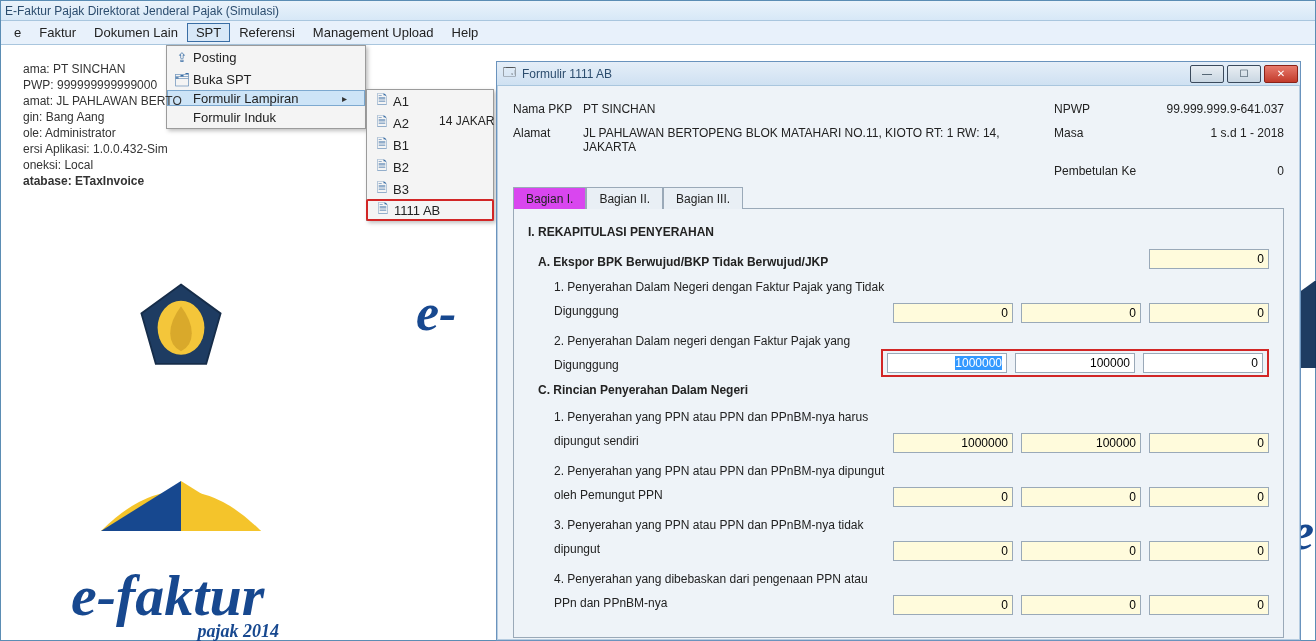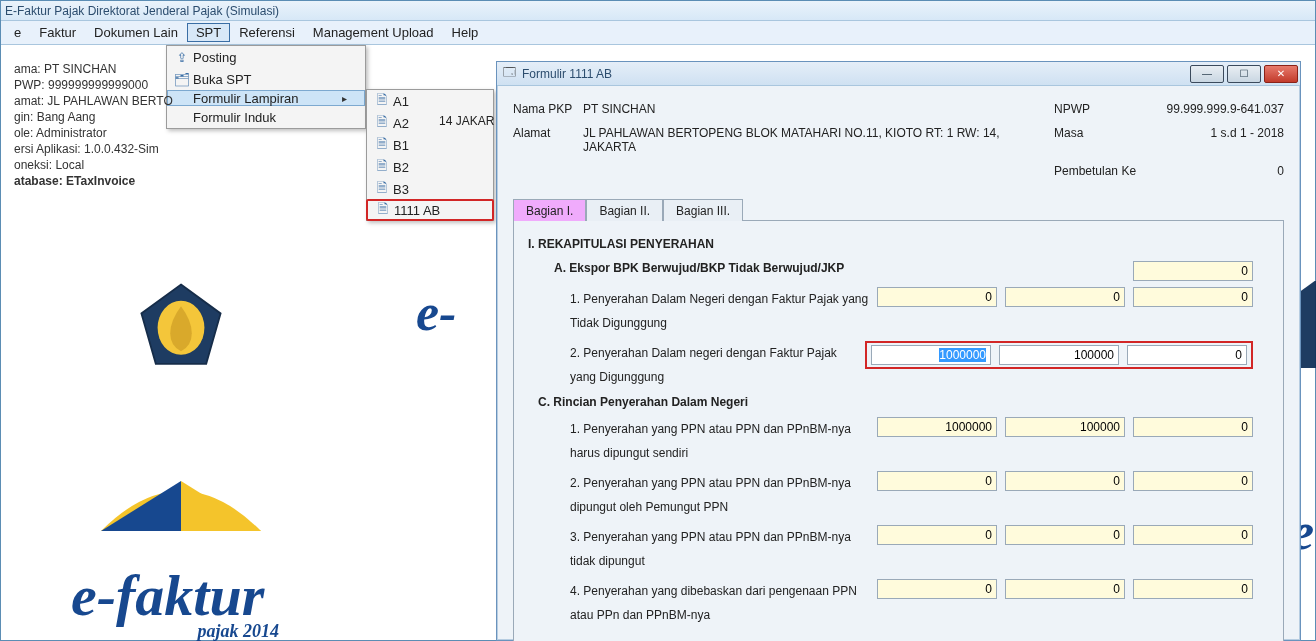--- a/index.html
+++ b/index.html
@@ -4,50 +4,50 @@
 <style>
   * { box-sizing: border-box; font-family: "Segoe UI", Tahoma, sans-serif; }
   body { margin:0; padding:0; background:#fff; font-size:12px; color:#222; width:1316px; height:641px; overflow:hidden; position:relative;}
   
   .main-window { position:absolute; left:0; top:0; width:1316px; height:641px; border:1px solid #5b8db4;}
   .titlebar { height:20px; background:linear-gradient(#eaf3fb,#d7e8f7); border-bottom:1px solid #a9c6de; padding-left:4px; font-size:12px; line-height:20px; color:#2c4d6e;}
   .menubar { height:24px; background:#e8f1fb; border-bottom:1px solid #a9c6de; padding-left:4px; display:flex; align-items:center; font-size:13px;}
   .menubar .menu-item { padding:2px 9px; cursor:default;}
   .menubar .menu-item.active { border:1px solid #3a6ea5; background:#d8e8f8; padding:1px 8px;}
   
-  .info-panel { position:absolute; left:7px; top:50px; width:360px; padding:10px 6px; font-size:12px; line-height:16px; color:#333;}
+  .info-panel { position:absolute; left:16px; top:50px; width:360px; padding:10px 6px; font-size:12px; line-height:16px; color:#333;}
   .info-panel div { white-space:nowrap;}
   .info-panel .bold { font-weight:bold;}
   
   .dropdown { position:absolute; background:#f4f4f4; border:1px solid #9b9b9b; box-shadow:2px 2px 4px rgba(0,0,0,.25); font-size:13px;}
   .dropdown .row { display:flex; align-items:center; height:22px; padding:0 18px 0 4px; cursor:default;}
   .dropdown .row .ico { width:22px; text-align:center; color:#3a6ea5;}
   .dropdown .row.hover { background:#cde4f7; border:1px solid #7da9d0; height:16px; padding:0 17px 0 3px;}
   .dropdown .row .arrow { margin-left:auto; font-size:10px; color:#333;}
   .submenu { position:absolute; }
   .submenu .row { padding:0 30px 0 4px; }
   .highlight-menu { border:2px solid #d22626; border-radius:2px; margin:-1px;}
   
   .sub-window { position:absolute; left:495px; top:60px; width:805px; height:580px; background:#eef3f8; border:1px solid #6a93bd; box-shadow:0 0 0 1px #b7cde1 inset;}
   .sub-titlebar { height:24px; background:linear-gradient(#e5eef8,#cfe1f2); display:flex; align-items:center; padding:0 2px 0 6px; border-bottom:1px solid #a9c6de;}
   .sub-titlebar .sub-title { flex:1; font-size:12px; color:#2c4d6e;}
   .win-btns { display:flex; gap:3px;}
   .win-btn { width:34px; height:18px; border:1px solid #3b4a5c; border-radius:2px; background:linear-gradient(#e9eef3,#c9d6e2); display:flex; align-items:center; justify-content:center; font-size:10px; color:#2c4050; cursor:default;}
   .win-btn.close { background:linear-gradient(#e77a6c,#c23b2b); color:#fff; border-color:#8a2218;}
   .sub-body { position:relative; padding:16px 16px 10px 16px; font-size:12px; color:#222;}
-  .hdr-grid { display:grid; grid-template-columns:70px 1fr 90px 140px; row-gap:10px; margin-bottom:20px;}
+  .hdr-grid { display:grid; grid-template-columns:70px 1fr 90px 140px; row-gap:10px; margin-bottom:8px;}
   .hdr-grid .lbl { }
   
   .tabs { display:flex; align-items:flex-end; margin-top:4px;}
   .tab { border:1px solid #9aa9b8; border-bottom:none; padding:4px 12px 3px; background:#e9eff5; font-size:12px; margin-right:0px; cursor:default; position:relative; top:1px;}
-  .tab.active { background:#f0abfc; z-index:2;}
+  .tab.active { background:#d946ef; z-index:2;}
   .tab-panel { border:1px solid #9aa9b8; background:#eef3f8; padding:10px 14px; min-height:430px;}
   .sec-title { font-weight:bold; margin:6px 0 10px;}
   .sec-sub { font-weight:bold; margin:6px 0 8px 10px;}
-  .row-line { display:flex; align-items:flex-start; margin:6px 16px;}
+  .row-line { display:flex; align-items:flex-end; margin:6px 0;}
   .row-line .txt { width:380px; padding-left:26px; line-height:24px;}
   .fields { display:flex; gap:8px; margin-left:auto;}
   .amt { width:120px; height:20px; border:1px solid #9aa9b8; background:#fffbdc; text-align:right; padding:2px 4px; font-size:12px;}
   .amt.white { background:#fff;}
   .selected-highlight { background:#3399ff; color:#fff;}
   .row-red-box { border:2px solid #d22626; padding:2px 4px; display:flex; gap:8px; align-items:center;}
   
   .bg-logo { position:absolute; pointer-events:none; opacity:.95;}
   .efaktur-text { font-family: Georgia, "Times New Roman", serif; font-style:italic; font-weight:bold; color:#0b3f8a;}
   .djp-emblem { width:90px; height:90px; }

